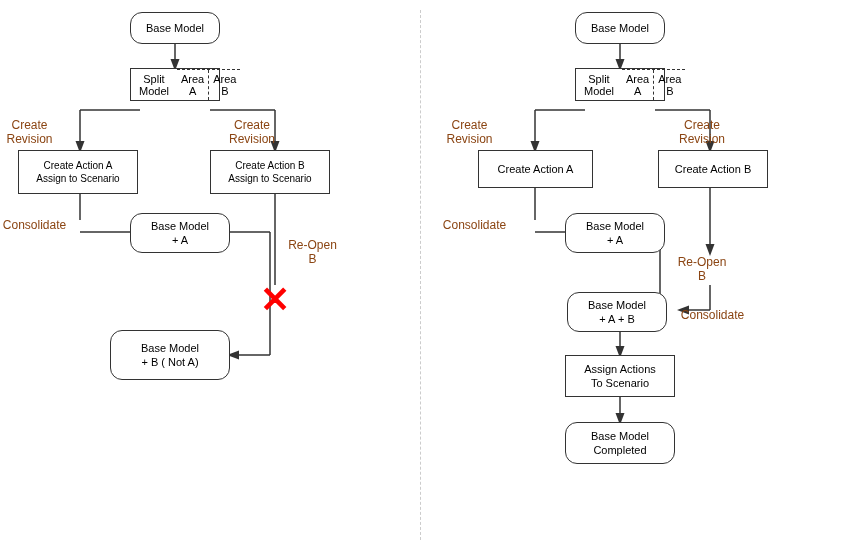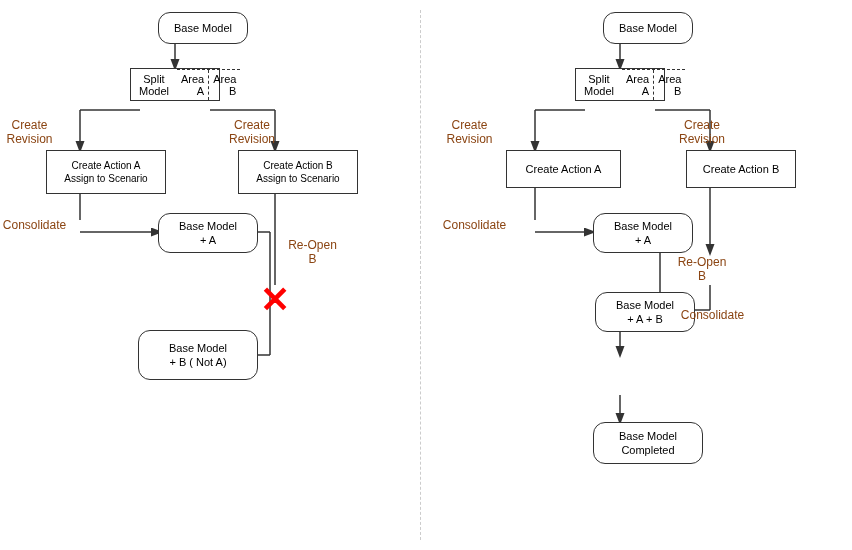--- a/index.html
+++ b/index.html
@@ -20,21 +20,20 @@
       position: absolute;
       border: 1.5px solid #333;
       background: #fff;
       text-align: center;
       font-size: 11px;
       line-height: 1.3;
       display: flex;
       align-items: center;
       justify-content: center;
       padding: 3px 5px;
-      margin-left: 28px;
     }
     .box.rounded {
       border-radius: 12px;
     }
     .label {
       position: absolute;
       font-size: 12px;
       color: #8B4513;
       text-align: center;
       line-height: 1.2;
@@ -70,21 +69,21 @@
     }
     .split-bottom {
       display: flex;
       width: 100%;
       border-top: 1px dashed #333;
     }
     .split-left, .split-right {
       flex: 1;
       padding: 3px 4px;
       font-size: 11px;
-      text-align: right;
+      text-align: center;
     }
     .split-left {
       border-right: 1px dashed #333;
     }
   </style>
 </head>
 <body>
 
 <div class="diagram-container">
 
@@ -207,20 +206,23 @@
 
   <div class="box rounded" style="left:565px; top:213px; width:100px; height:40px;">
     <span>Base Model<br>+ A</span>
   </div>
 
 
   <div class="box rounded" style="left:567px; top:292px; width:100px; height:40px;">
     <span>Base Model<br>+ A + B</span>
   </div>
 
+  <div class="box" style="left:565px; top:355px; width:110px; height:42px;">
+    <span>Assign Actions<br>To Scenario</span>
+  </div>
 
   <div class="box rounded" style="left:565px; top:422px; width:110px; height:42px;">
     <span>Base Model<br>Completed</span>
   </div>
 
   <div class="label" style="left:442px; top:118px; width:55px;">
     <span>Create<br>Revision</span>
   </div>
   <div class="label" style="left:672px; top:118px; width:60px;">
     <span>Create<br>Revision</span>

